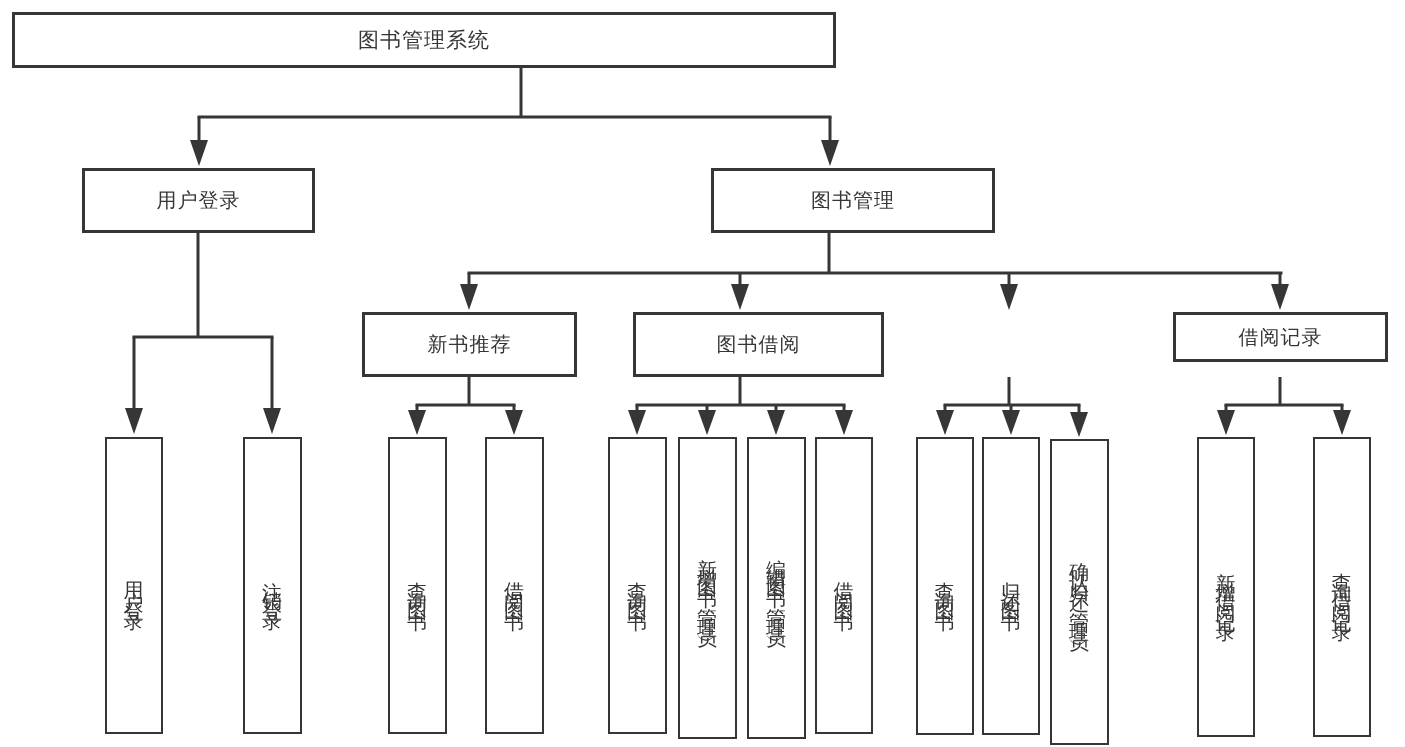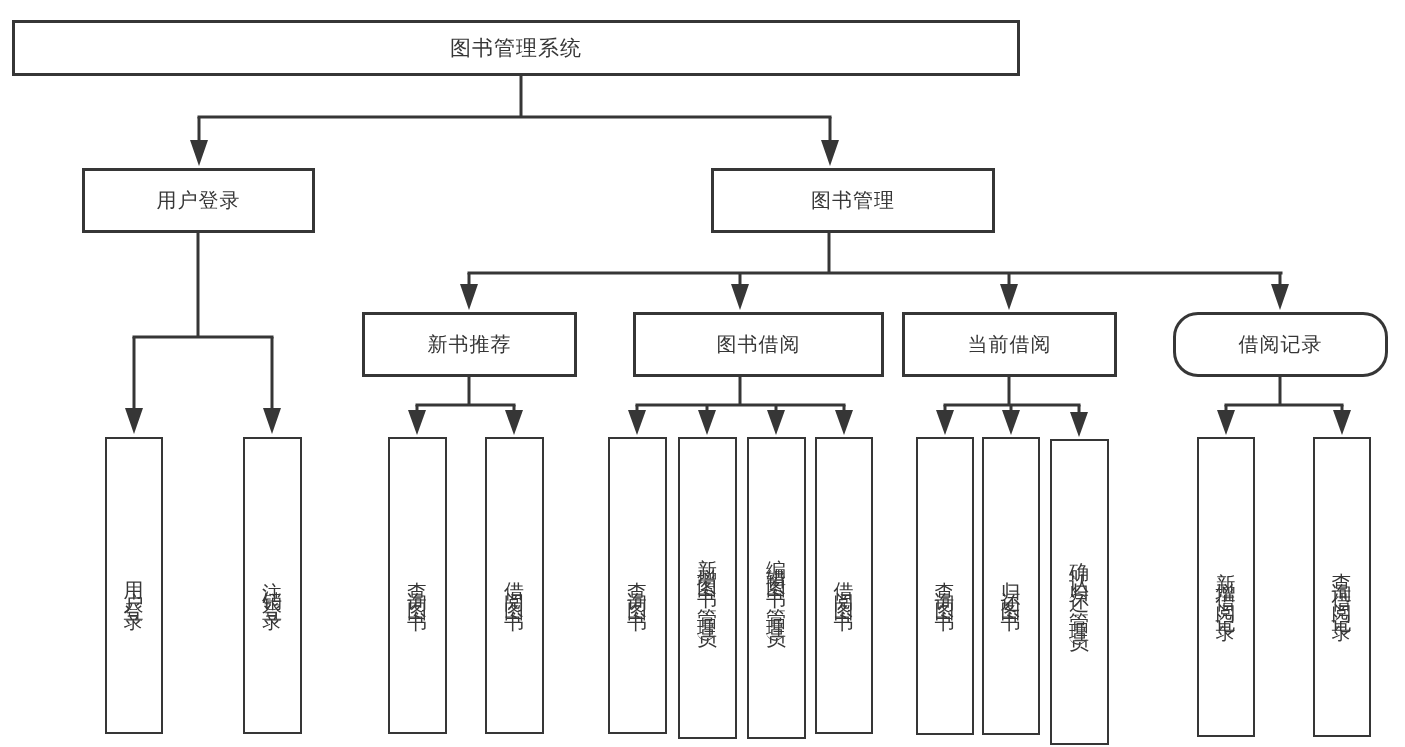--- a/index.html
+++ b/index.html
@@ -115,29 +115,28 @@
       <polygon points="767,410 785,410 776,435"></polygon>
       <polygon points="835,410 853,410 844,435"></polygon>
       <polygon points="936,410 954,410 945,435"></polygon>
       <polygon points="1002,410 1020,410 1011,435"></polygon>
       <polygon points="1070,412 1088,412 1079,437"></polygon>
       <polygon points="1217,410 1235,410 1226,435"></polygon>
       <polygon points="1333,410 1351,410 1342,435"></polygon>
     </g>
   </svg>
 
-  <div class="box root" style="left:12px; top:12px; width:1008px; height:56px;margin-top:8px;">图书管理系统</div>
+  <div class="box root" style="left:12px; top:12px; width:824px; height:56px;">图书管理系统</div>
 
   <div class="box lvl2" style="left:82px; top:168px; width:233px; height:65px;">用户登录</div>
   <div class="box lvl2" style="left:711px; top:168px; width:284px; height:65px;">图书管理</div>
 
   <div class="box lvl3" style="left:362px; top:312px; width:215px; height:65px;text-align:right;">新书推荐</div>
   <div class="box lvl3" style="left:633px; top:312px; width:251px; height:65px;">图书借阅</div>
-  <div class="box lvl3" style="left:902px; top:312px; width:215px; height:65px;">当前借阅</div>
-  <div class="box lvl3" style="left:1173px; top:312px; width:215px; height:65px;border-radius:25px;">借阅记录</div>
+  <div class="box lvl3" style="left:1173px; top:312px; width:215px; height:50px;">借阅记录</div>
 
   <div class="box leaf" style="left:105px; top:437px; width:58px; height:297px;">用户登录</div>
   <div class="box leaf" style="left:243px; top:437px; width:59px; height:297px;">注销登录</div>
 
   <div class="box leaf" style="left:388px; top:437px; width:59px; height:297px;">查询图书</div>
   <div class="box leaf" style="left:485px; top:437px; width:59px; height:297px;">借阅图书</div>
 
   <div class="box leaf" style="left:608px; top:437px; width:59px; height:297px;">查询图书</div>
   <div class="box leaf" style="left:678px; top:437px; width:59px; height:302px;">新增图书（管理员）</div>
   <div class="box leaf" style="left:747px; top:437px; width:59px; height:302px;">编辑图书（管理员）</div>

